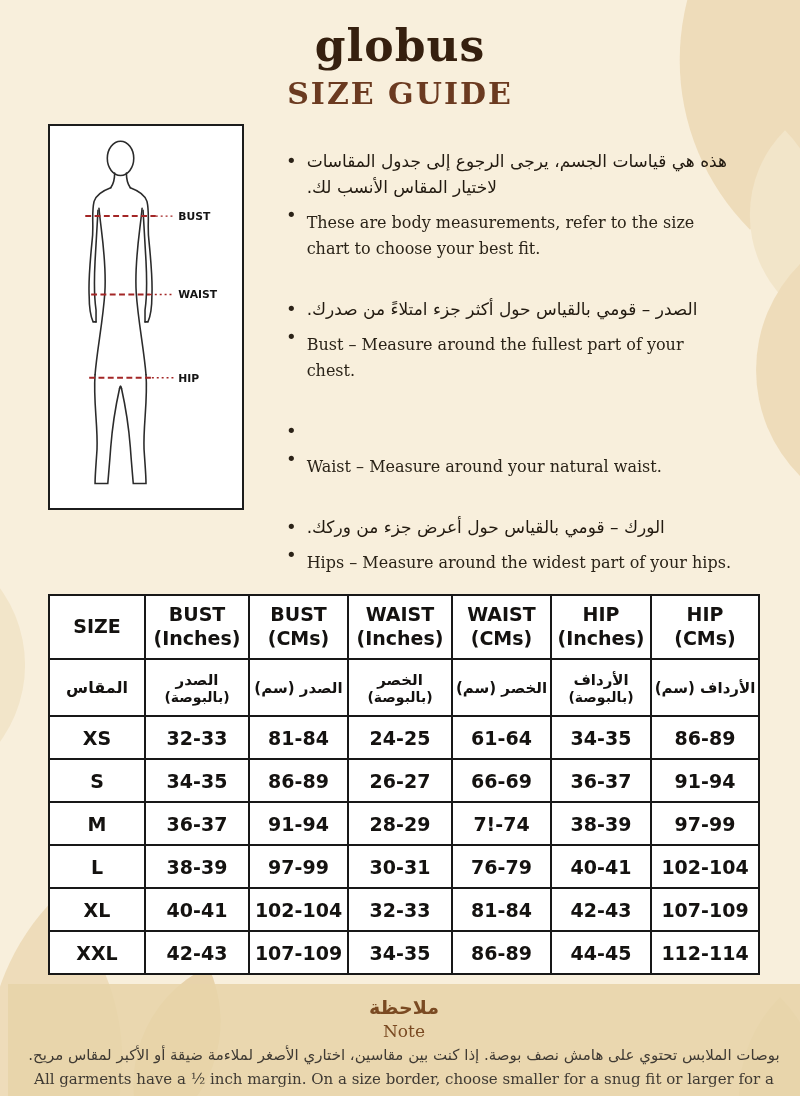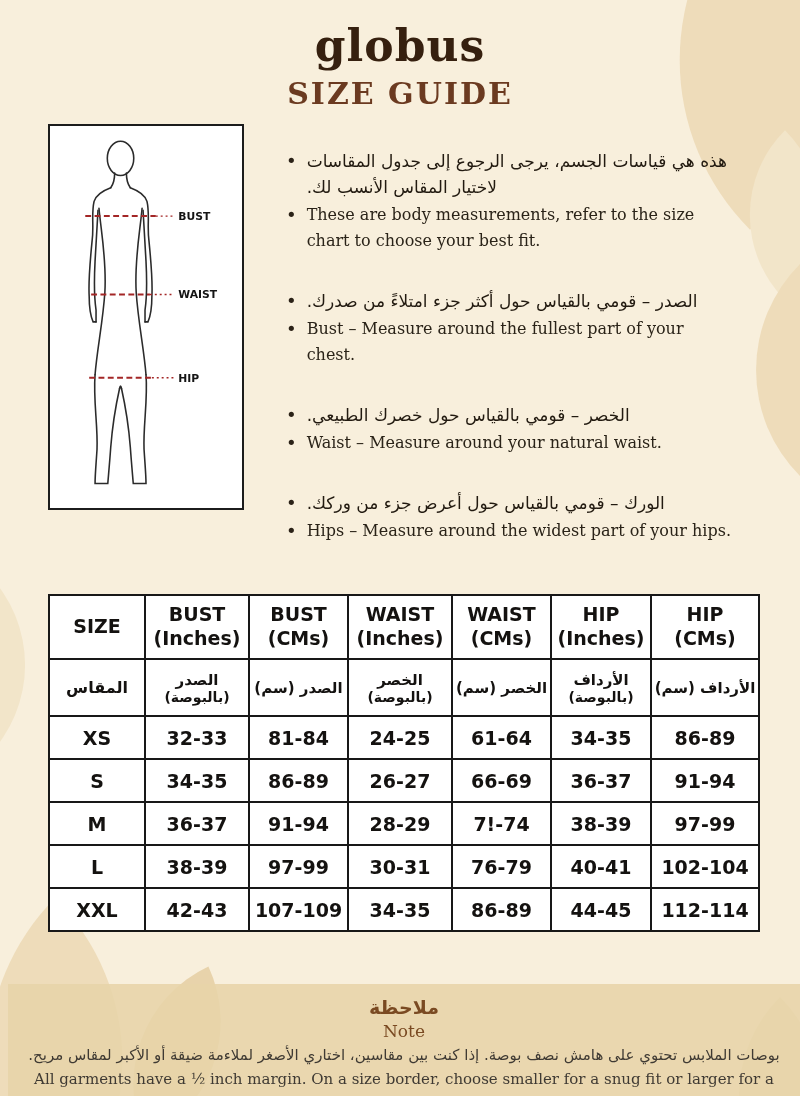--- a/index.html
+++ b/index.html
@@ -37,21 +37,21 @@
     background:#ffffff; border:2px solid #1c1c1c; box-sizing:border-box;
   }
   .figure-box svg { display:block; width:100%; height:100%; }
 
   .bullets { left:286px; top:148px; width:446px; }
   .group { margin-bottom:34px; }
   .b-line { display:flex; gap:10px; line-height:26px; margin-bottom:2px; }
   .dot { flex:0 0 auto; font-size:18px; color:#2b2217; }
   .txt { display:block; }
   .txt.ar { font-size:17px; font-family:"DejaVu Sans",sans-serif; direction:rtl; text-align:left; color:#221a10; }
-  .txt.en { font-size:16px; font-family:"DejaVu Serif",serif; color:#2a2318; }
+  .txt.en { font-size:16px; font-family:"DejaVu Serif",serif; color:#2a2318;margin-top:8px; }
 
   .model-note { left:48px; top:533px; width:500px; }
   .model-ar { font-size:17px; direction:rtl; text-align:left; color:#1f1910; }
   .model-en { font-size:16px; font-family:"DejaVu Serif",serif; margin-top:3px; color:#2a2318; }
 
   table.size-table {
     position:absolute; z-index:2; left:48px; top:594px; width:710px;
     border-collapse:collapse; table-layout:fixed; background:#ffffff;
   }
   .size-table th, .size-table td {
@@ -143,21 +143,20 @@
           <span class="txt ar">الصدر – قومي بالقياس حول أكثر جزء امتلاءً من صدرك.</span>
         </div>
       <div class="b-line">
           <span class="dot">•</span>
           <span class="txt en">Bust – Measure around the fullest part of your chest.</span>
         </div>
     </div>
     <div class="group">
       <div class="b-line">
           <span class="dot">•</span>
-          <span class="txt ar">الخصر – قومي بالقياس حول خصرك الطبيعي.</span>
         </div>
       <div class="b-line">
           <span class="dot">•</span>
           <span class="txt en">Waist – Measure around your natural waist.</span>
         </div>
     </div>
     <div class="group">
       <div class="b-line">
           <span class="dot">•</span>
           <span class="txt ar">الورك – قومي بالقياس حول أعرض جزء من وركك.</span>
@@ -231,20 +230,29 @@
         <tr>
           <td class="size-cell">L</td>
           <td>38-39</td>
           <td>97-99</td>
           <td>30-31</td>
           <td>76-79</td>
           <td>40-41</td>
           <td>102-104</td>
         </tr>
         <tr>
+          <td class="size-cell">XL</td>
+          <td>40-41</td>
+          <td>102-104</td>
+          <td>32-33</td>
+          <td>81-84</td>
+          <td>42-43</td>
+          <td>107-109</td>
+        </tr>
+        <tr>
           <td class="size-cell">XXL</td>
           <td>42-43</td>
           <td>107-109</td>
           <td>34-35</td>
           <td>86-89</td>
           <td>44-45</td>
           <td>112-114</td>
         </tr>
       </tbody>
   </table>

